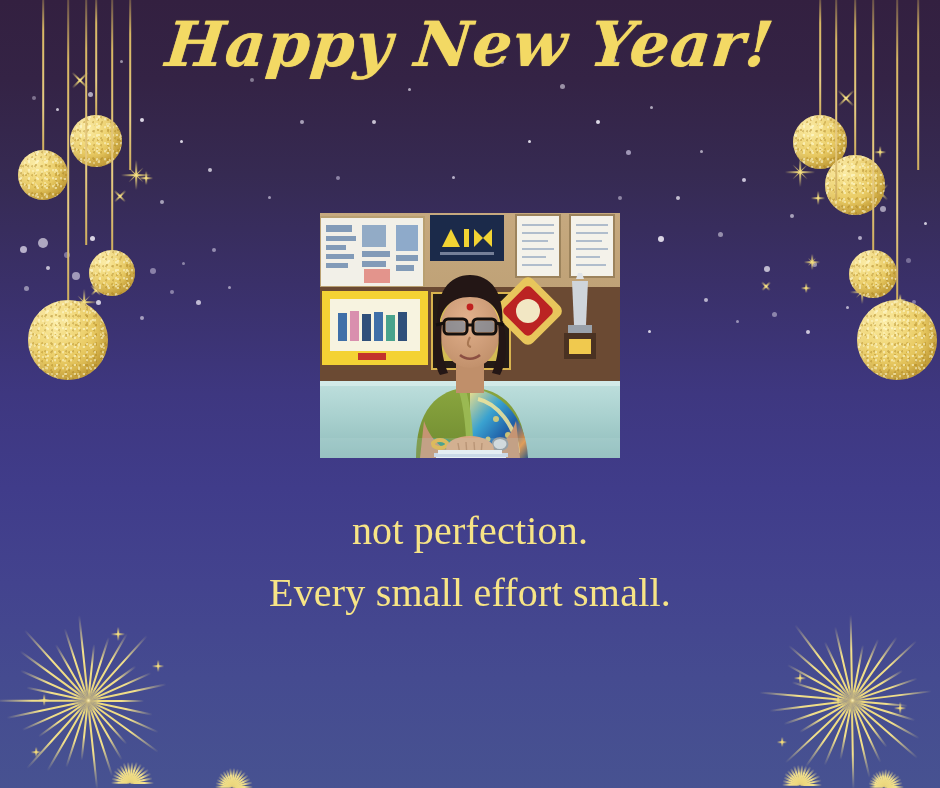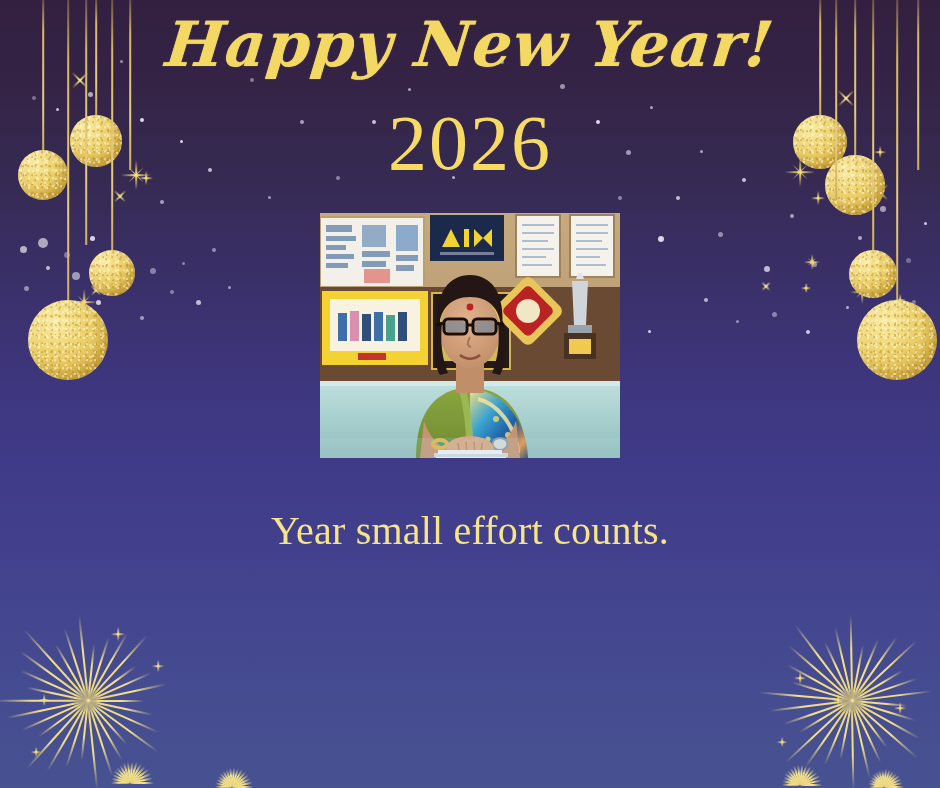--- a/index.html
+++ b/index.html
@@ -543,21 +543,20 @@
         <div class="ray" style="width: 18.2px; transform: rotate(-60deg);"></div>
         <div class="ray" style="width: 18.48px; transform: rotate(-48deg);"></div>
         <div class="ray" style="width: 18.76px; transform: rotate(-36deg);"></div>
         <div class="ray" style="width: 19.04px; transform: rotate(-24deg);"></div>
         <div class="ray" style="width: 19.32px; transform: rotate(-12deg);"></div>
         <div class="ray" style="width: 19.6px; transform: rotate(0deg);"></div>
       </div>
     </div>
 
   <div id="headline">Happy New Year!</div>
-  <div id="year">2026</div>
 
   <div id="photo-frame">
     <svg id="photo" viewBox="0 0 300 245" preserveAspectRatio="none">
       <defs>
         <linearGradient id="wallG" x1="0" y1="0" x2="0" y2="1">
           <stop offset="0" stop-color="#c6a97f"></stop>
           <stop offset="1" stop-color="#b89a6e"></stop>
         </linearGradient>
         <linearGradient id="deskG" x1="0" y1="0" x2="0" y2="1">
           <stop offset="0" stop-color="#bfe0de"></stop>
@@ -718,16 +717,17 @@
 
       <rect x="116" y="243" width="70" height="5" fill="#f0f2f6"></rect>
       <rect x="114" y="240" width="74" height="4" fill="#cfd8ea"></rect>
       <rect x="118" y="237" width="64" height="4" fill="#eef1f7"></rect>
 
       <rect x="0" y="225" width="300" height="20" fill="#bfe0de" opacity=".18"></rect>
     </svg>
   </div>
 
   <div id="quote">
-    <span class="ql">Year small effort counts.</span>
+    <span class="ql">not perfection.</span>
+    <span class="ql">Every small effort small.</span>
   </div>
 
 </div>
 
 </body></html>

